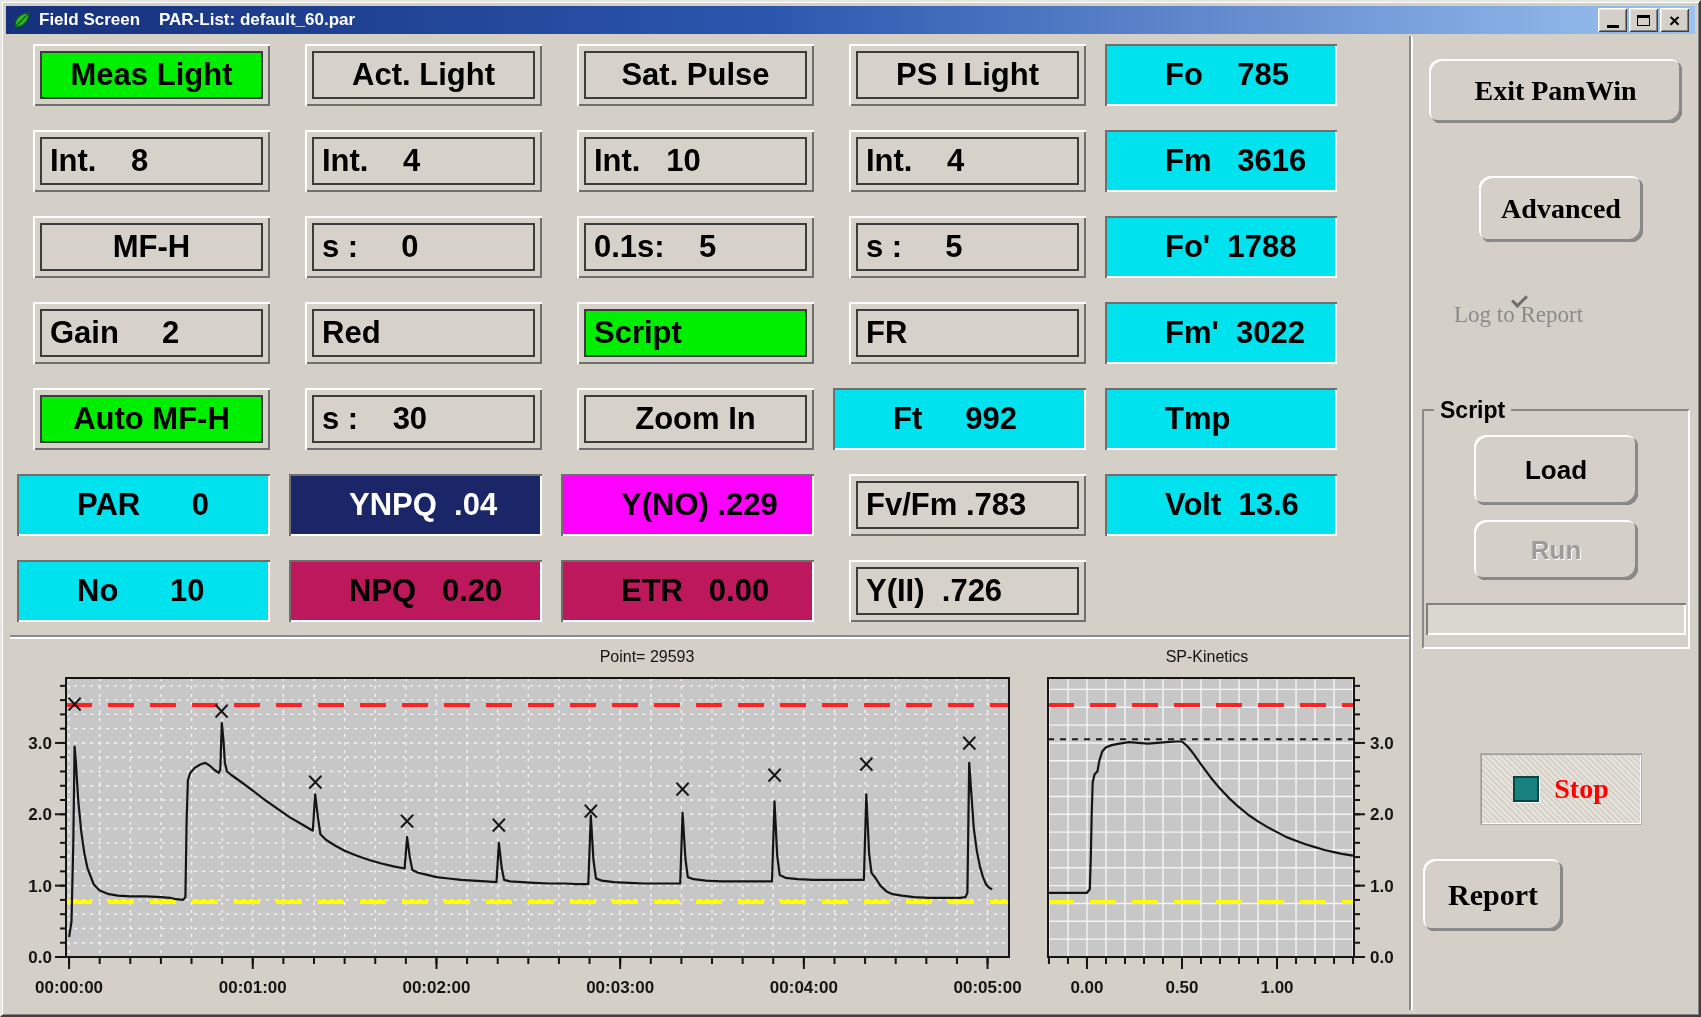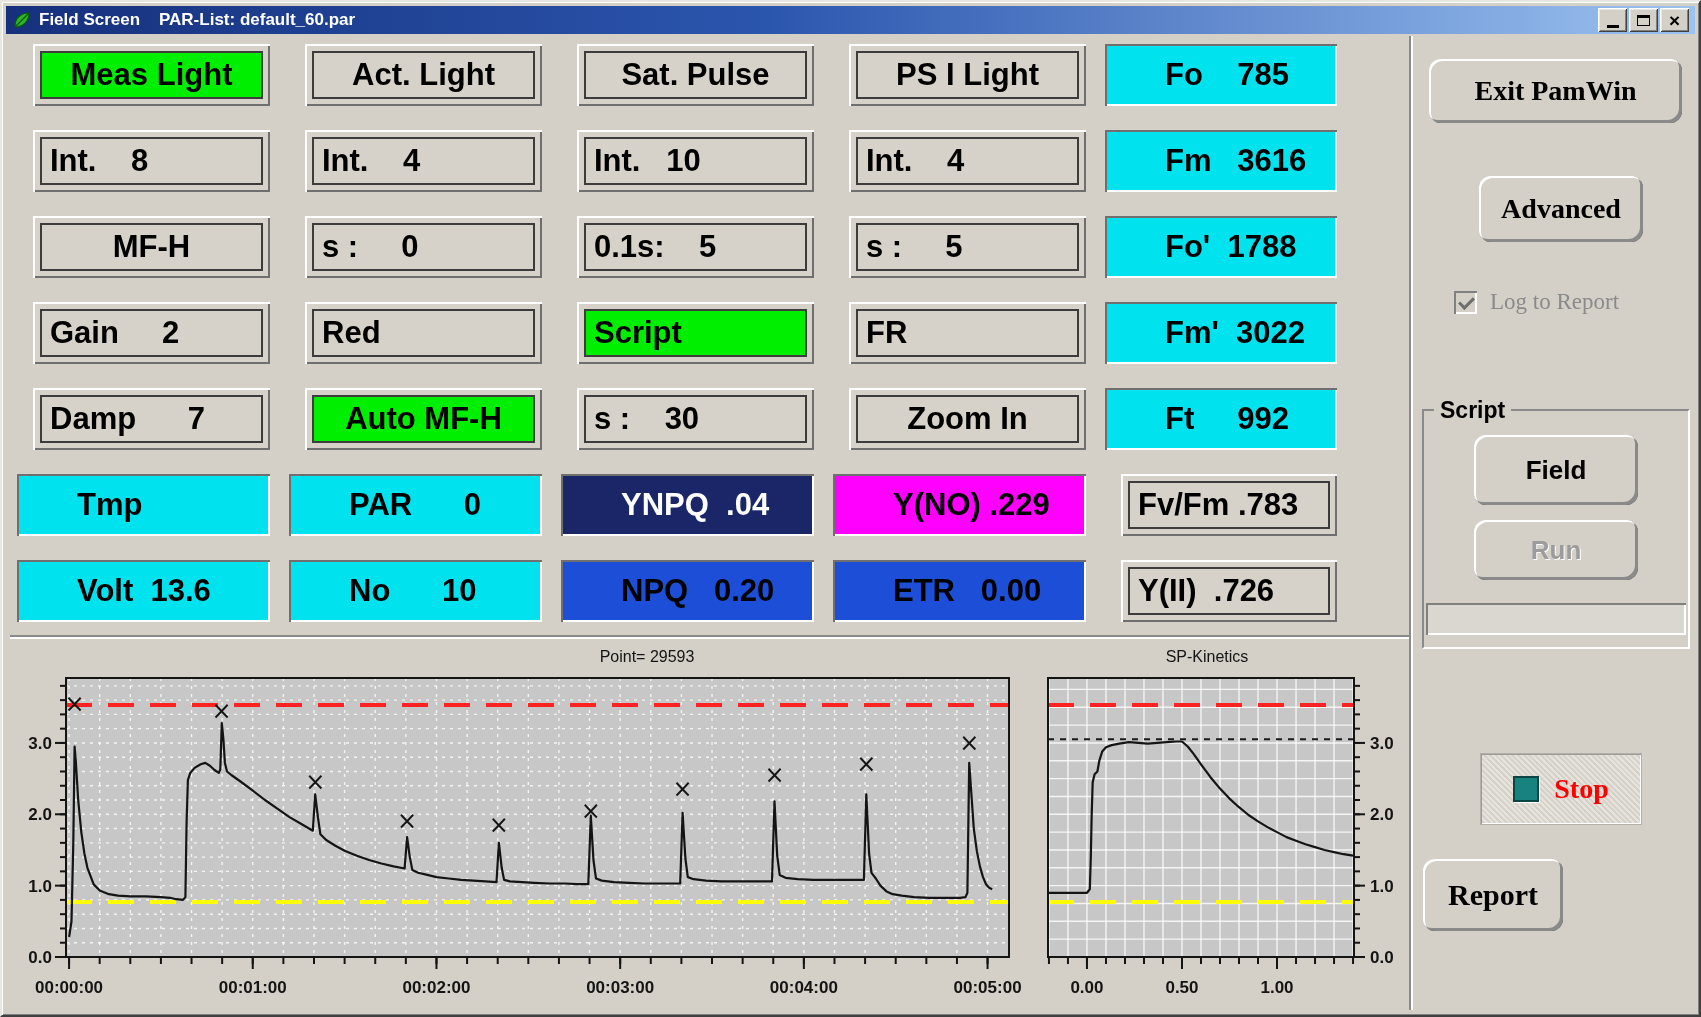--- a/index.html
+++ b/index.html
@@ -31,28 +31,28 @@
   .raised{background:#d6d2ca;box-shadow:inset 2px 2px 0 #ffffff,inset -2px -2px 0 #6f6f6f;margin-left:16px;}
   .sunken{box-shadow:inset 2px 2px 0 #6f6f6f,inset -2px -2px 0 #ffffff;padding-left:43px;}
   .btnface::before{content:"";position:absolute;inset:7px;border:2px solid #3c3c3c;background:transparent;}
   .green.btnface::before{background:#00ef00;}
   .cell .lbl{position:relative;z-index:1;padding-left:17px;}
   .center{justify-content:center;}
   .center .lbl{padding-left:0;}
   .cyan{background:#00e3ee;}
   .navy{background:#1a2668;color:#ffffff;}
   .mag{background:#ff00ff;}
-  .whitebg{background:#1d4ed8;}
+  .whitebg{background:#be185d;}
   
   .btn3d{position:absolute;background:#d4d0c8;display:flex;align-items:center;justify-content:center;
         box-shadow:inset 2px 2px 0 #fff,inset -3px -3px 0 #8a8a8a,inset -1px -1px 0 #404040;box-sizing:border-box;border-radius:12px;}
   .serifb{font:bold 28px "Liberation Serif",serif;color:#000;}
   #exit-btn{left:1427px;top:57px;width:253px;height:64px;}
   #advanced-btn{left:1477px;top:174px;width:164px;height:66px;}
-  #cbrow{position:absolute;left:1452px;top:287px;display:flex;align-items:center;gap:13px;height:26px;}
+  #cbrow{position:absolute;left:1452px;top:287px;display:flex;align-items:center;gap:13px;height:26px;flex-direction:column;}
   #checkbox{width:23px;height:23px;background:#d4d0c8;position:relative;
         box-shadow:inset 2px 2px 0 #808080,inset -2px -2px 0 #fff;}
   #checkmark{position:absolute;left:8px;top:3px;width:6px;height:12px;
         border-right:3px solid #6e6e6e;border-bottom:3px solid #6e6e6e;transform:rotate(45deg);}
   #cb-label{font:23px "Liberation Serif",serif;color:#8a8a8a;}
   #script-box{position:absolute;left:1420px;top:407px;width:268px;height:240px;
         border:2px solid;border-color:#8a8a8a #fff #fff #8a8a8a;box-sizing:border-box;}
   #script-label{position:absolute;left:10px;top:-14px;background:#d4d0c8;padding:0 6px;
         font:bold 23px "Liberation Sans",sans-serif;color:#000;}
   #load-btn{left:1472px;top:433px;width:164px;height:70px;font:bold 26px "Liberation Sans",sans-serif;}
@@ -105,21 +105,20 @@
     <div class="cell raised btnface"><span class="lbl">0.1s:    5</span></div>
     <div class="cell raised btnface"><span class="lbl">s :     5</span></div>
     <div class="cell sunken cyan"><span class="lbl">Fo'  1788</span></div>
 
     <div class="cell raised btnface"><span class="lbl">Gain     2</span></div>
     <div class="cell raised btnface"><span class="lbl">Red</span></div>
     <div class="cell raised btnface green"><span class="lbl">Script</span></div>
     <div class="cell raised btnface"><span class="lbl">FR</span></div>
     <div class="cell sunken cyan"><span class="lbl">Fm'  3022</span></div>
 
-    <div class="cell raised btnface"><span class="lbl">Damp      7</span></div>
     <div class="cell raised btnface green center"><span class="lbl">Auto MF-H</span></div>
     <div class="cell raised btnface"><span class="lbl">s :    30</span></div>
     <div class="cell raised btnface center"><span class="lbl">Zoom In</span></div>
     <div class="cell sunken cyan"><span class="lbl">Ft     992</span></div>
 
     <div class="cell sunken cyan"><span class="lbl">Tmp</span></div>
     <div class="cell sunken cyan"><span class="lbl">PAR      0</span></div>
     <div class="cell sunken navy"><span class="lbl">YNPQ  .04</span></div>
     <div class="cell sunken mag"><span class="lbl">Y(NO) .229</span></div>
     <div class="cell raised btnface"><span class="lbl">Fv/Fm .783</span></div>
@@ -145,21 +144,21 @@
     <span id="checkbox">
         <span id="checkmark"></span>
       </span>
     <span id="cb-label">Log to Report</span>
   </div>
 
   <div id="script-box">
     <span id="script-label">Script</span>
   </div>
   <div class="btn3d" id="load-btn">
-      <span>Field</span>
+      <span>Load</span>
     </div>
   <div class="btn3d" id="run-btn">
       <span>Run</span>
     </div>
   <div id="progress"></div>
 
   <div id="stop-btn">
     <span id="teal-square"></span>
     <span id="stop-text">Stop</span>
   </div>

